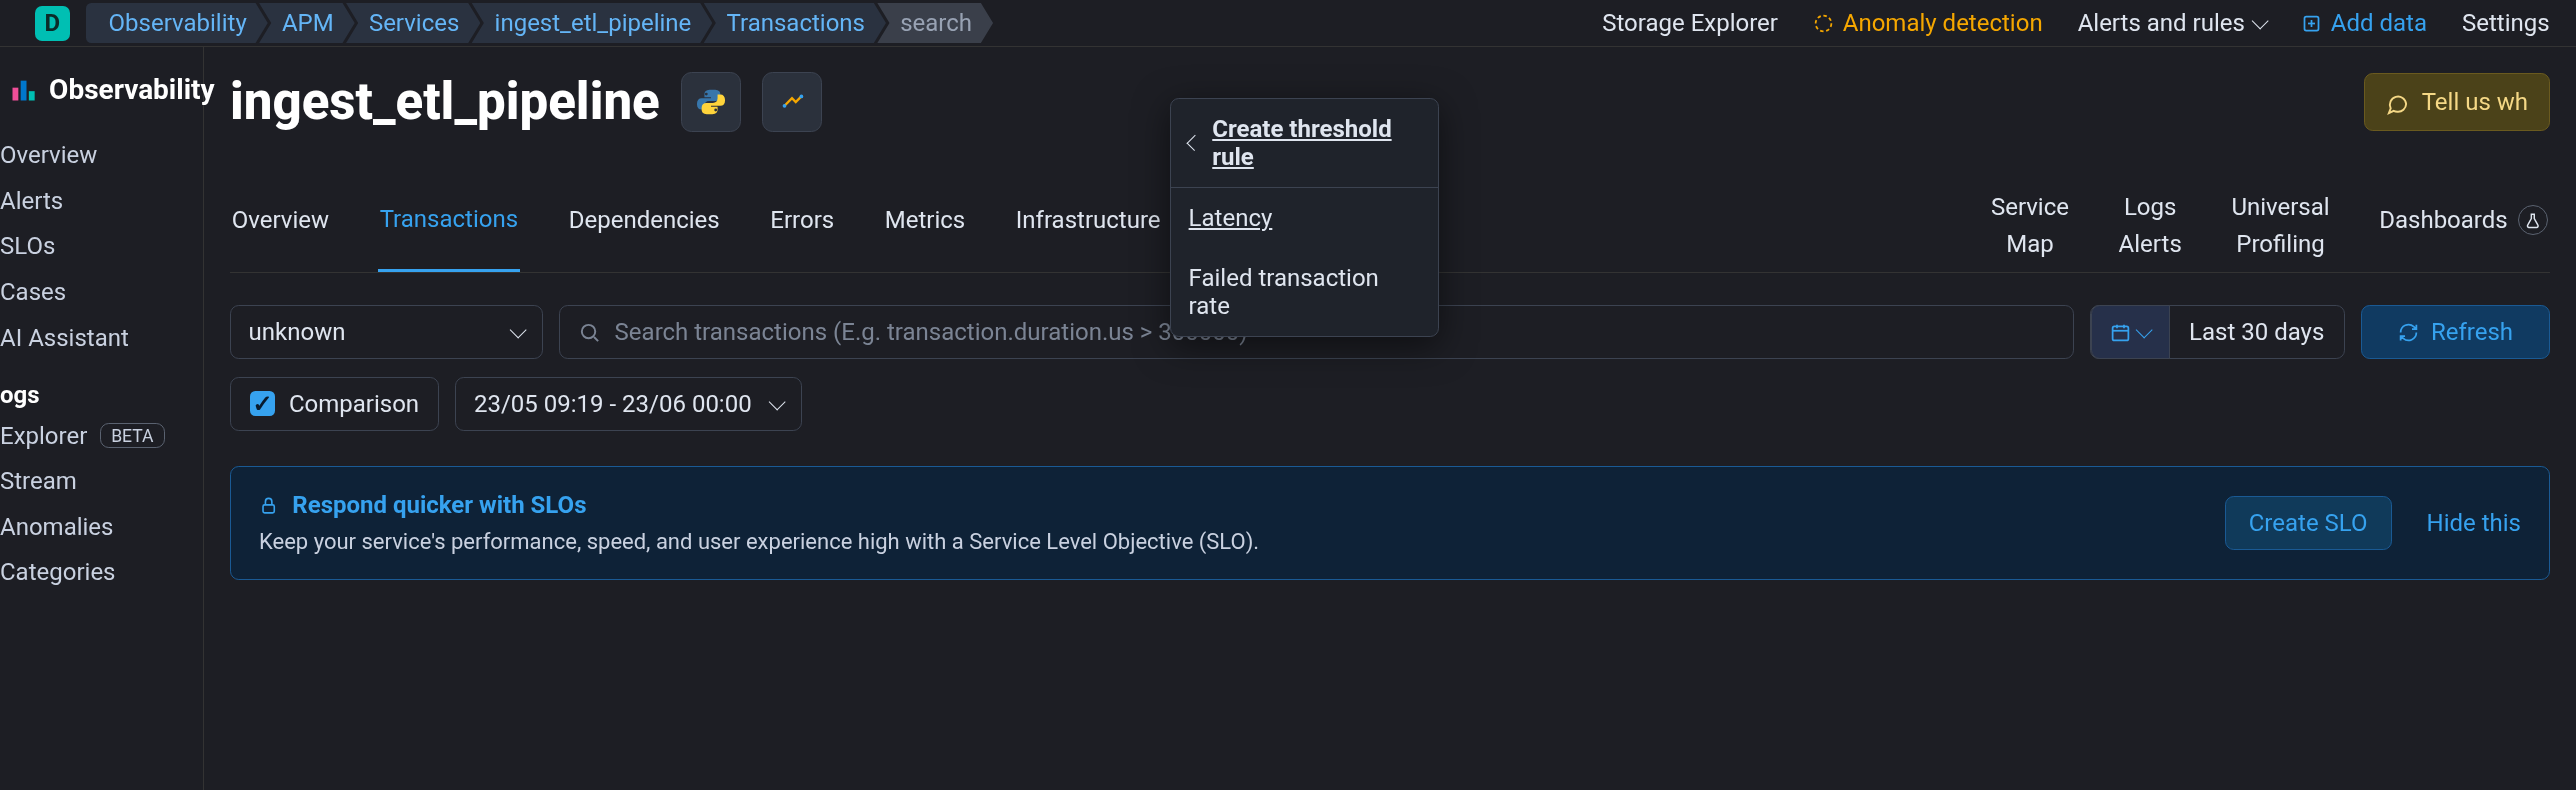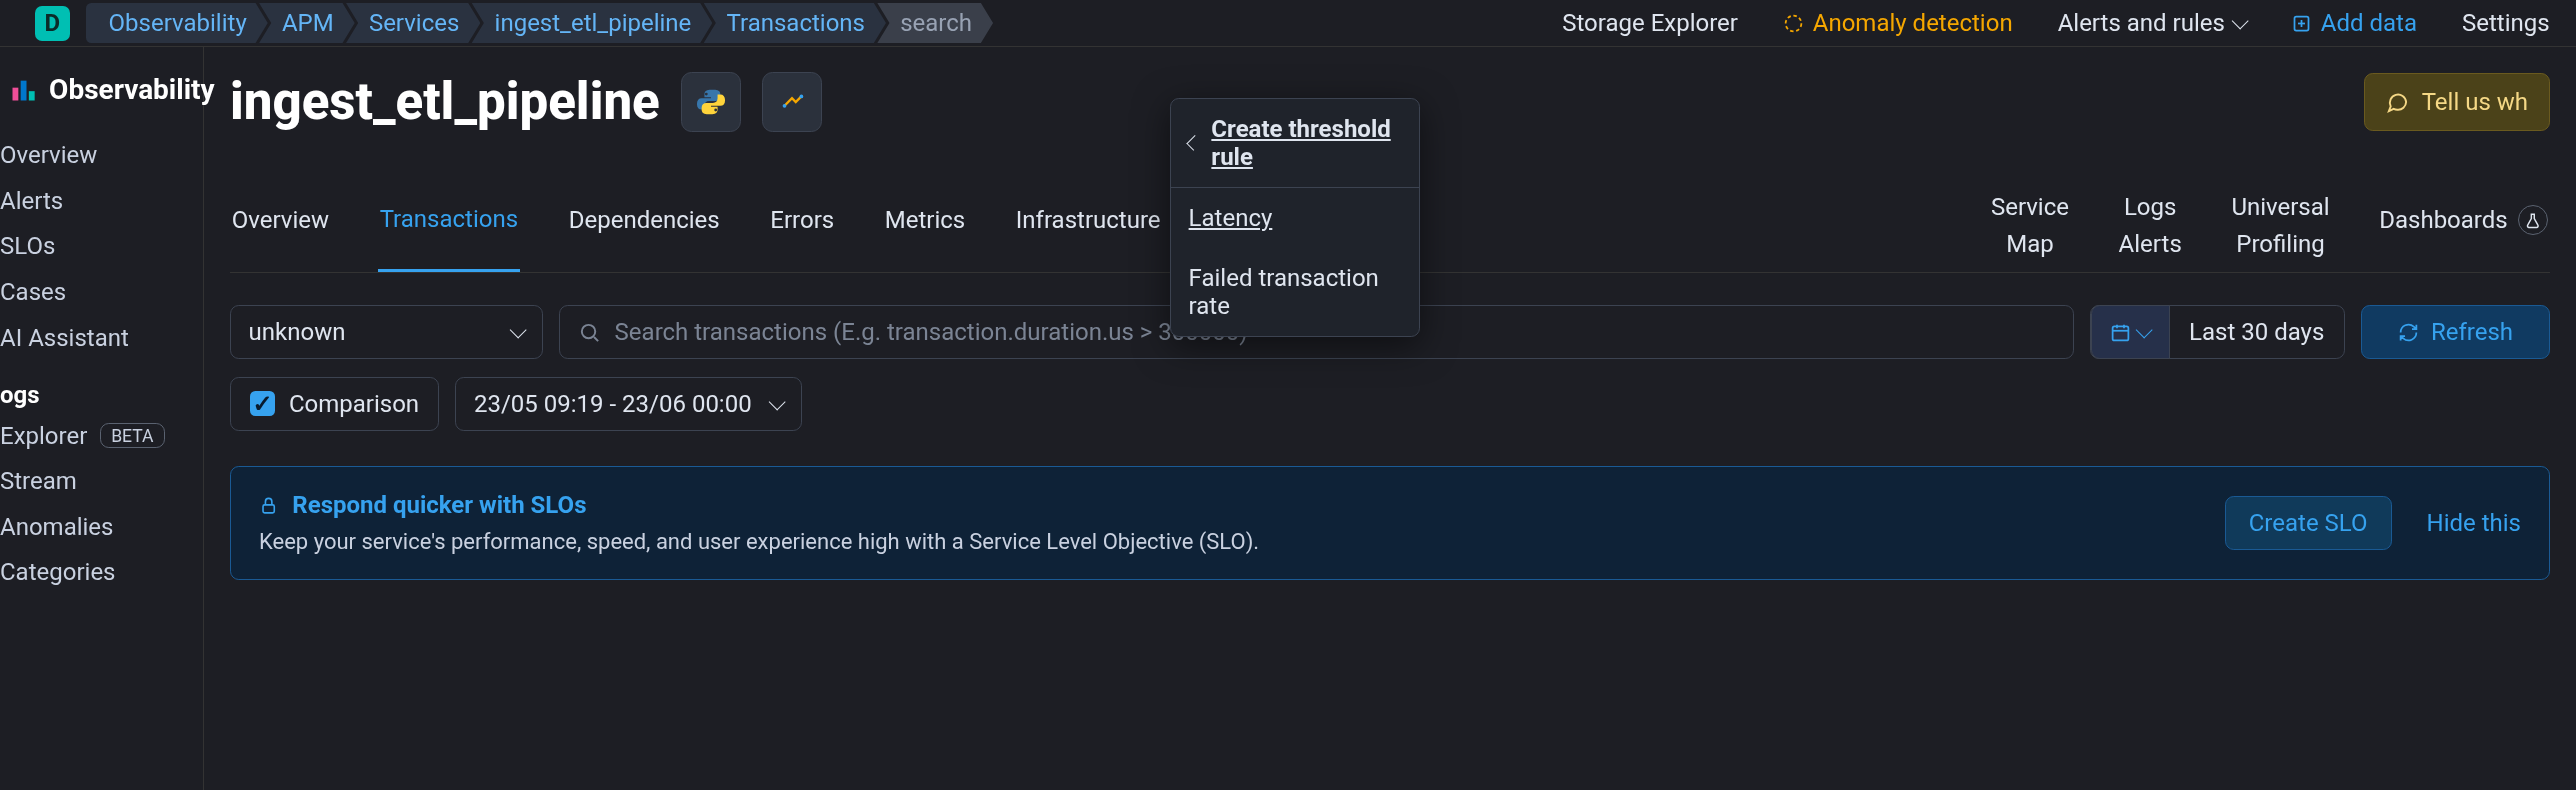--- a/index.html
+++ b/index.html
@@ -45,21 +45,21 @@
   position: relative;
   clip-path: polygon(0 0, calc(100% - 12.3px) 0, 100% 50%, calc(100% - 12.3px) 100%, 0 100%, 12.3px 50%);
   margin-left: -8.8px;
 }
 .bc-item:first-child { clip-path: polygon(0 0, calc(100% - 12.3px) 0, 100% 50%, calc(100% - 12.3px) 100%, 0 100%); border-radius: 5.3px 0 0 5.3px; margin-left: 0;}
 .bc-item.last {
   background: #3a3f4a;
   color: #98a2b3;
 }
 .topbar-spacer { flex: 1; }
-.topbar-right { display: flex; align-items: center; gap: 45px; padding-right: 17.6px; }
+.topbar-right { display: flex; align-items: center; gap: 35px; padding-right: 17.6px; }
 .topbar-link { color: #dfe5ef; cursor: pointer; display: flex; align-items: center; gap: 8.8px; }
 .topbar-link.anomaly { color: #f5a700; }
 .topbar-link.adddata { color: #36a2ef; }
 .small-icon { width: 21px; height: 21px; display: inline-flex; align-items: center; justify-content: center; }
 .chev-down { display:inline-block; width:12.3px; height:12.3px; border-right:1.8px solid #dfe5ef; border-bottom:1.8px solid #dfe5ef; transform: rotate(45deg); margin-bottom:3.5px; }
 
 
 .layout { display: flex; height: calc(100% - 47px); }
 .sidebar {
   width: 204px;
@@ -90,21 +90,21 @@
   width: 60px; height: 60px; border-radius: 10.5px;
   background: #2b313c; border:0.9px solid #3c4351;
   display:flex; align-items:center; justify-content:center;
 }
 .chip svg { width: 30px; height: 30px; }
 
 .tell-us {
   position:absolute; right: 26px; top: 26px;
   background: #4b4219; color: #f5d886;
   border:0.9px solid #6a5a1f; border-radius:8.8px;
-  padding: 14px 21px; display:flex; align-items:center; gap:12.3px;
+  padding: 14px 21px; display:flex; align-items:flex-end; gap:12.3px;
 }
 
 
 .tabs { display:flex; gap: 47px; margin-top: 53px; border-bottom:0.9px solid #333; position:relative; flex-wrap:wrap; }
 .tab { padding: 8.8px 1.8px 24.6px; color:#dfe5ef; cursor:pointer; display:flex; align-items:center; gap:10.5px; }
 .tab.active { color:#36a2ef; border-bottom: 3.5px solid #36a2ef; }
 .tab .beta-circ {
   border:0.9px solid #5a6270; border-radius:50%; width:30px; height:30px;
   display:inline-flex; align-items:center; justify-content:center; font-style:italic; font-size:19.3px;
 }
@@ -143,21 +143,21 @@
 .callout-body { color:#c9d1e0; font-size:22px; }
 .callout-right { margin-left:auto; display:flex; gap:35px; align-items:center;text-align:right; }
 .pill-btn {
   background:#103a5a; border:0.9px solid #1a5a94; color:#36a2ef;
   border-radius:8.8px; padding:12.3px 23px; cursor:pointer;
 }
 .link-btn { color:#36a2ef; cursor:pointer; }
 
 
 .popover {
-  position:absolute; top:51px; left:966px; width:250px;
+  position:absolute; top:51px; left:966px; width:269px;
   background:#1f232b; border:0.9px solid #3c4351; border-radius:8.8px;
   box-shadow: 0 8.8px 35px rgba(0,0,0,.5);
   z-index: 10;
 }
 .pop-hdr {
   display:flex; align-items:center; gap:12.3px; padding:16px 17.6px; border-bottom:0.9px solid #3c4351;
   font-weight:700; text-decoration: underline;
 }
 .pop-item { padding:16px 17.6px; cursor:pointer; }
 .pop-item.first { text-decoration: underline; }

